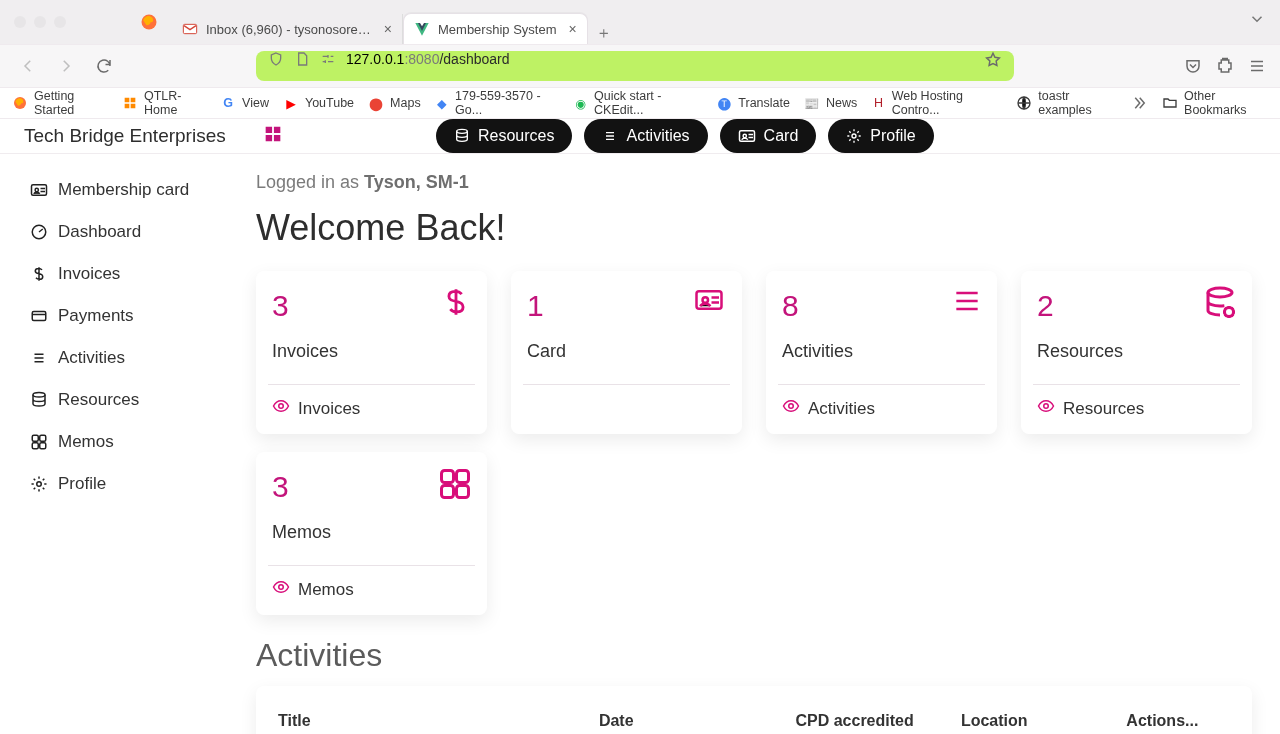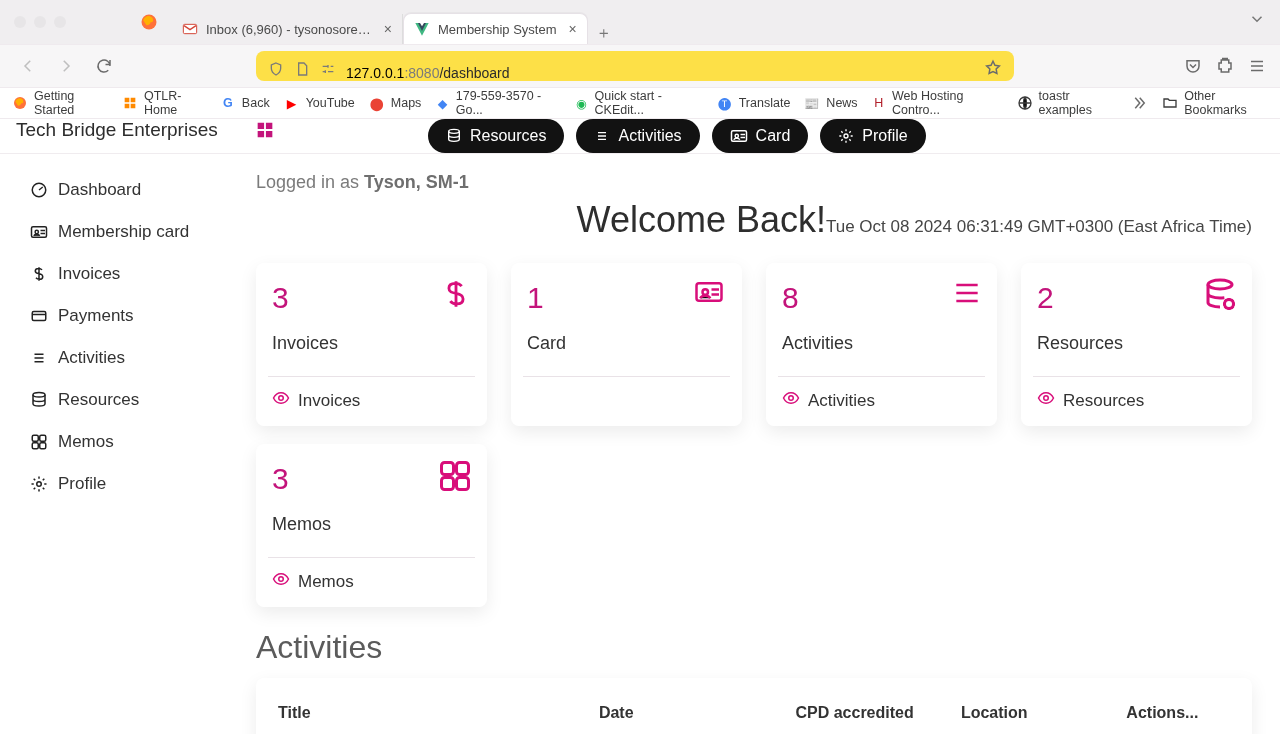--- a/index.html
+++ b/index.html
@@ -29,53 +29,53 @@
   .tab.active{background:var(--tab-active);border-radius:8px 8px 0 0;box-shadow:0 -1px 0 rgba(0,0,0,0.03);border-right:none;border:1px solid #e6e1e6;border-bottom:none}
   .tab .title{white-space:nowrap;overflow:hidden;text-overflow:ellipsis;font-size:13px}
   .tab .close{margin-left:4px;color:#666;font-size:14px}
   .tab .favicon{width:16px;height:16px;display:flex;align-items:center;justify-content:center}
   .newtab{margin-left:8px;color:#777;font-size:16px}
   .tabs-right{position:absolute;right:14px;top:10px;color:#777}
   
   .urlbar{height:42px;background:var(--toolbar);display:flex;align-items:center;gap:10px;padding:0 14px;border-top:1px solid #efeaee;border-bottom:1px solid #efeaee}
   .nav-btn{width:28px;height:28px;border-radius:6px;display:flex;align-items:center;justify-content:center;color:#6b6b6b}
   .nav-btn.disabled{color:#bfbfbf}
-  .addr{flex:1;display:flex;align-items:flex-end;height:30px;background:#fde047;border-radius:8px;padding:0 12px;margin:0 160px 0 128px;color:#5b5b5b}
+  .addr{flex:1;display:flex;align-items:flex-start;height:30px;background:#bef264;border-radius:8px;padding:0 12px;margin:0 160px 0 128px;color:#5b5b5b}
   .addr .icons{display:flex;gap:10px;align-items:center;margin-right:10px;color:#7a7a7a}
   .addr .url{font-size:14px;color:#2b2b2b}
   .addr .url .host{color:#000}
   .addr .url .port{color:#7a7a7a}
   .addr .star{margin-left:auto;color:#6b6b6b}
   .toolbar-right{display:flex;gap:14px;color:#6b6b6b}
   
   .bookmarks{height:30px;display:flex;align-items:center;gap:14px;padding:0 10px 0 12px;border-bottom:1px solid #efeaee;color:#3c3c3c}
   .bk{display:flex;align-items:center;gap:6px;font-size:12.5px;color:#3c3c3c}
   .bk .ic{width:16px;height:16px;display:flex;align-items:center;justify-content:center}
   .bk.more{color:#6b6b6b}
   
   .app{height:calc(734px - 44px - 42px - 30px);display:flex;flex-direction:column}
-  .app-header{display:flex;align-items:flex-start;height:66px;padding:0 16px;border-bottom:1px solid #f0ecef}
+  .app-header{display:flex;align-items:center;height:66px;padding:0 24px;border-bottom:1px solid #f0ecef}
   .brand{flex:0 0 230px;font-size:19px;color:#2d2d2d}
   .grid-ic{margin-left:8px}
   .pill-group{display:flex;gap:12px;margin-left:152px}
   .pill{display:flex;align-items:center;gap:8px;background:#121212;color:#fff;border-radius:999px;padding:8px 18px;font-size:16px}
   .pill .ic{display:flex}
   .user{margin-left:auto;display:flex;align-items:center;gap:14px}
   .user .hi{font-size:17px;color:#222}
   .avatar{width:46px;height:46px;border-radius:50%;background:linear-gradient(180deg,#f2efe9 0%,#f8f5ef 100%);position:relative;overflow:hidden;border:1px solid #eee}
   .avatar::after{content:"";position:absolute;inset:0;background:radial-gradient(12px 12px at 50% 30%,#bca58a 0 60%,transparent 61%),radial-gradient(20px 14px at 50% 80%,#3f5a6b 0 70%,transparent 71%)}
   
   .main{flex:1;display:flex}
   .sidebar{width:220px;padding:26px 0 0 30px}
   .nav-item{display:flex;align-items:center;gap:10px;color:#333;font-size:17px;margin:0 0 22px 0}
   .nav-item .ic{width:18px;height:18px;display:flex;align-items:center;justify-content:center;color:#222}
   .content{flex:1;padding:18px 28px 0 6px}
   .logged{color:#7b7b7b;font-size:18px}
   .logged .bold{font-weight:700;color:#6f6f6f}
-  .welcome-row{display:flex;align-items:baseline;justify-content:flex-end;margin-top:6px}
+  .welcome-row{display:flex;align-items:baseline;justify-content:flex-start;margin-top:14px}
   .welcome{font-size:36px;color:#2e2e2e}
   .time{color:#464646;font-size:17px}
   .cards{display:grid;grid-template-columns:repeat(4,1fr);gap:24px;margin-top:22px}
   .card{background:#fff;border-radius:8px;padding:18px 16px 14px;box-shadow:var(--card-shadow);position:relative}
   .card .big{font-size:30px;color:var(--accent2);font-weight:500}
   .card .label{margin-top:18px;font-size:18px;color:#333}
   .card .sep{height:1px;background:var(--divider);margin:22px -4px 12px}
   .card .link{display:flex;align-items:center;gap:8px;font-size:17px;color:#333}
   .card .link .eye{color:var(--accent)}
   .card .cic{position:absolute;right:14px;top:14px;color:var(--accent)}
@@ -305,21 +305,21 @@
   <div class="bk">
       <span class="ic" style="color:#ff8a00">
         <svg width="16" height="16">
           <use href="#i-grid"></use>
         </svg>
       </span>
       <span>QTLR-Home</span>
     </div>
   <div class="bk">
       <span class="ic" style="color:#4285f4;font-weight:700">G</span>
-      <span>Back</span>
+      <span>View</span>
     </div>
   <div class="bk">
       <span class="ic" style="color:#ff0000">▶</span>
       <span>YouTube</span>
     </div>
   <div class="bk">
       <span class="ic" style="color:#ea4335">⬤</span>
       <span>Maps</span>
     </div>
   <div class="bk">
@@ -405,32 +405,32 @@
           <span>Profile</span>
         </div>
     </div>
   </div>
 
   <div class="main">
     <aside class="sidebar">
       <div class="nav-item">
           <span class="ic">
             <svg width="18" height="18">
+              <use href="#i-idcard"></use>
+            </svg>
+          </span>
+          <span>Membership card</span>
+        </div>
+      <div class="nav-item">
+          <span class="ic">
+            <svg width="18" height="18">
               <use href="#i-gauge"></use>
             </svg>
           </span>
           <span>Dashboard</span>
-        </div>
-      <div class="nav-item">
-          <span class="ic">
-            <svg width="18" height="18">
-              <use href="#i-idcard"></use>
-            </svg>
-          </span>
-          <span>Membership card</span>
         </div>
       <div class="nav-item">
           <span class="ic">
             <svg width="18" height="18">
               <use href="#i-dollar"></use>
             </svg>
           </span>
           <span>Invoices</span>
         </div>
       <div class="nav-item">
@@ -472,21 +472,20 @@
             </svg>
           </span>
           <span>Profile</span>
         </div>
     </aside>
 
     <section class="content">
       <div class="logged"><span>Logged in as </span><span class="bold">Tyson, SM-1</span></div>
       <div class="welcome-row">
         <div class="welcome">Welcome Back!</div>
-        <div class="time">Tue Oct 08 2024 06:31:49 GMT+0300 (East Africa Time)</div>
       </div>
 
       <div class="cards">
 
         <div class="card">
           <div class="big">3</div>
           <div class="cic"><svg width="34" height="34">
                 <use href="#i-dollar"></use>
               </svg></div>
           <div class="label">Invoices</div>

